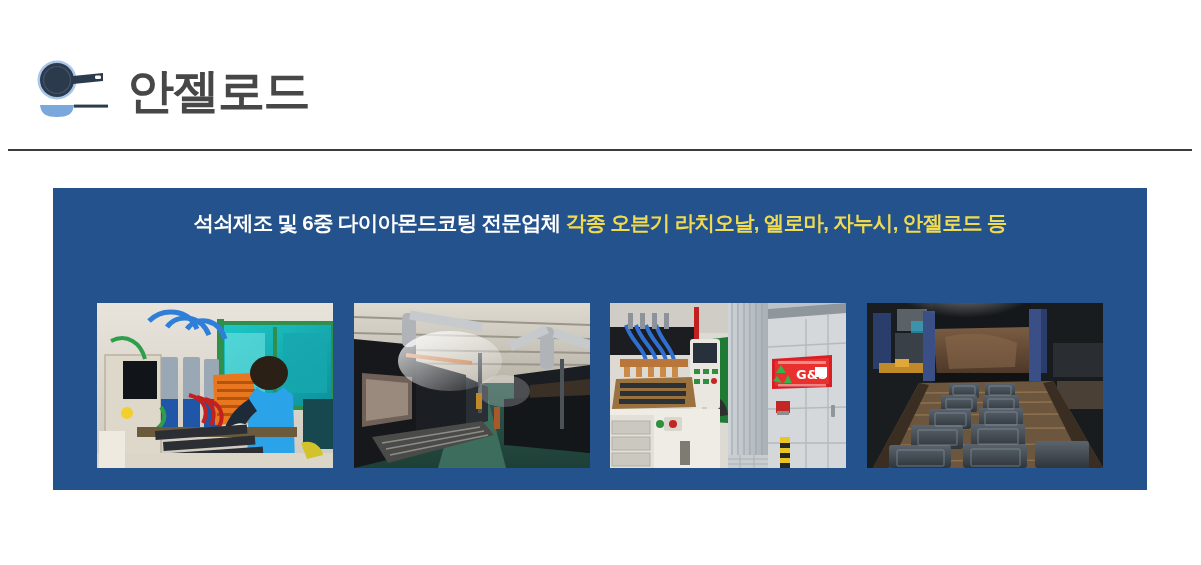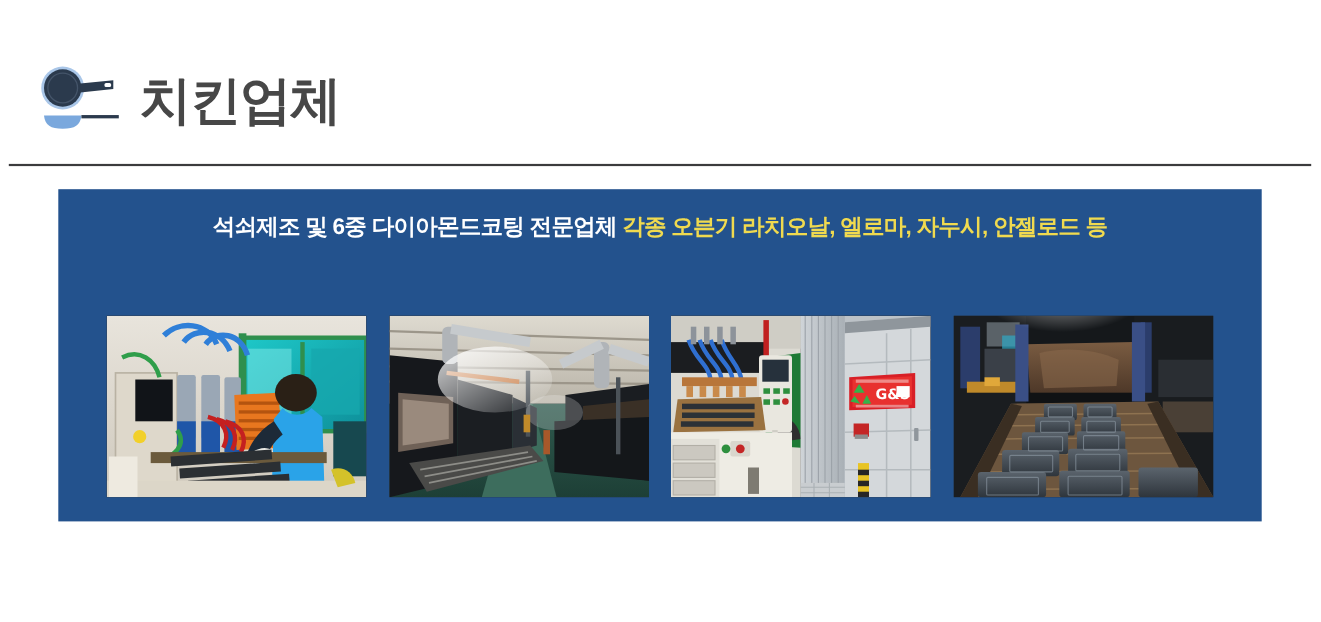--- a/index.html
+++ b/index.html
@@ -55,21 +55,21 @@
     top: 149px;
     width: 1184px;
     height: 2px;
     background: #3b3b3d;
   }
 
   
   .banner {
     position: absolute;
     left: 53px;
-    top: 172px;
+    top: 188px;
     width: 1094px;
     height: 302px;
     background: #23528d;
   }
 
   .banner-text {
     padding-top: 20px;
     text-align: center;
     line-height: 1.45;
     font-size: 20.5px;
@@ -115,21 +115,21 @@
         <circle cx="24" cy="21" r="13.5" fill="none" stroke="#445469" stroke-width="1.2"></circle>
 
         <path d="M40 17 L70 14 L70 22 L40 25 Z" fill="#2b3a4d"></path>
         <rect x="62" y="16.5" width="6" height="3.6" rx="1.4" fill="#ffffff"></rect>
 
         <path d="M7 46 L41 46 C40 55 35 58 24 58 C13 58 8 55 7 46 Z" fill="#7aa8dd"></path>
         <rect x="41" y="45.6" width="34" height="3" fill="#2b3a4d"></rect>
       </svg>
     </div>
 
-    <div class="page-title">치킨업체</div>
+    <div class="page-title">안젤로드</div>
   </div>
 
   <div class="divider"></div>
 
   <div class="banner">
 
     <div class="banner-text">
       <span class="banner-line">
         <span>석쇠제조 및 6중 다이아몬드코팅 전문업체 </span><span class="hl">각종 오븐기 라치오날, 엘로마, 자누시, 안젤로드 등</span>
       </span>

